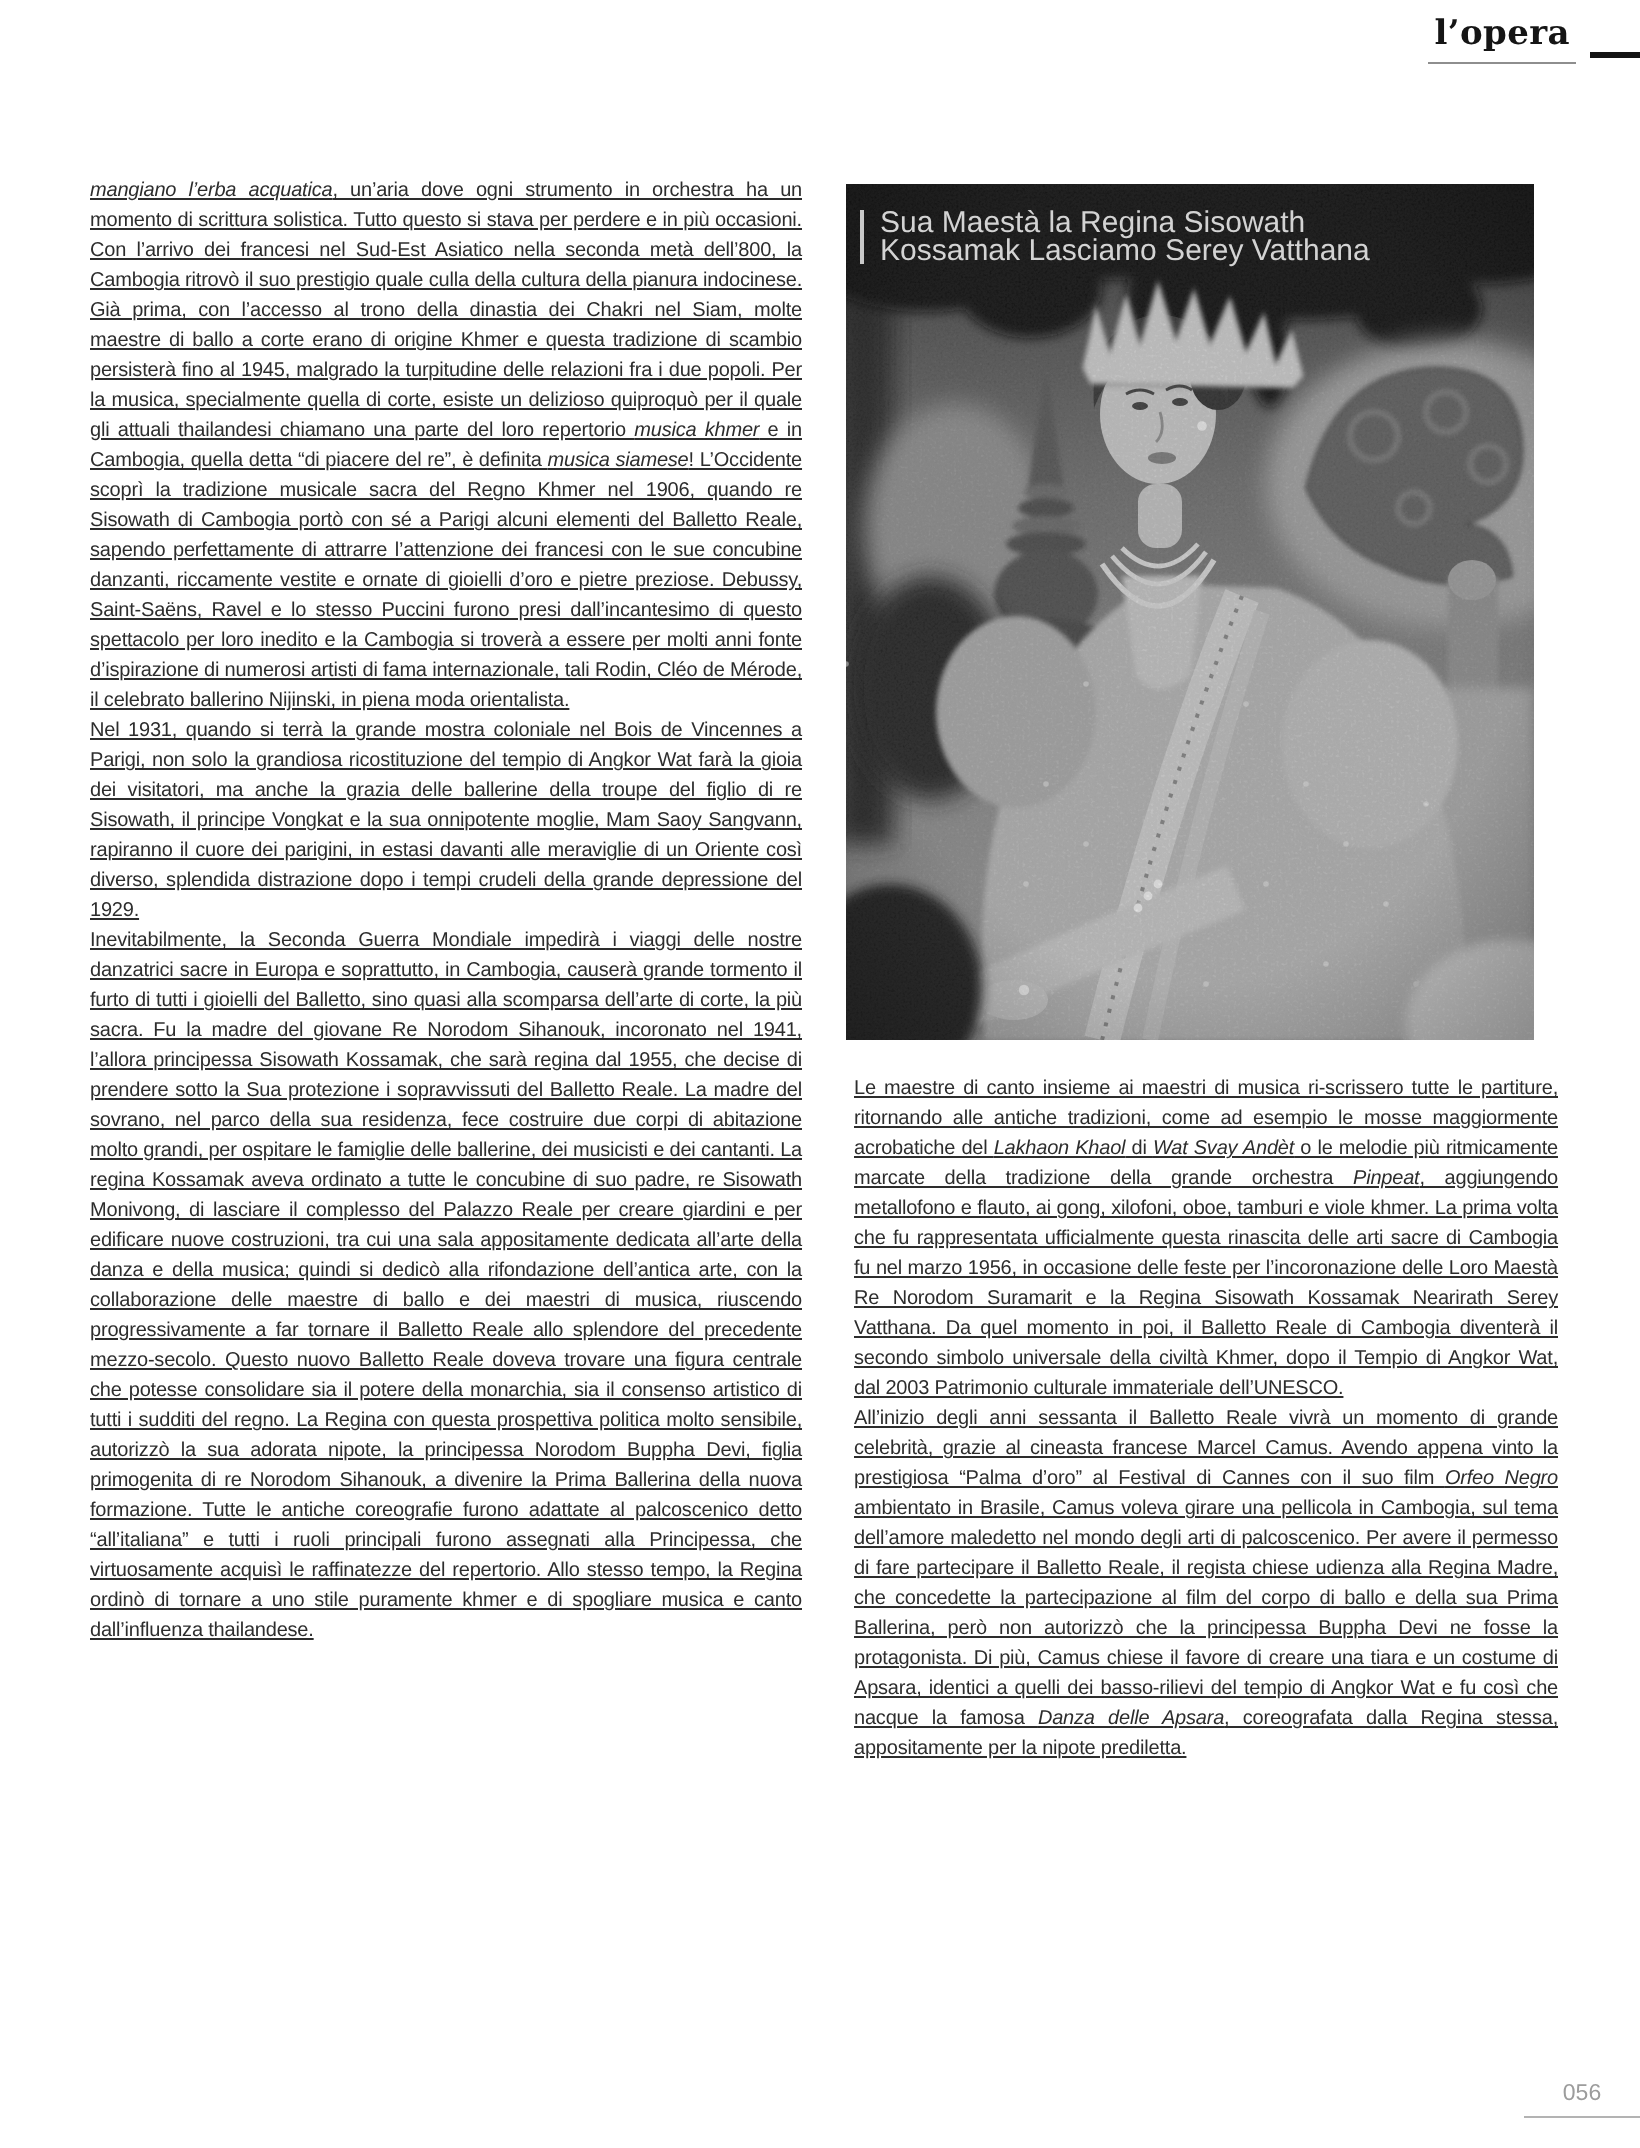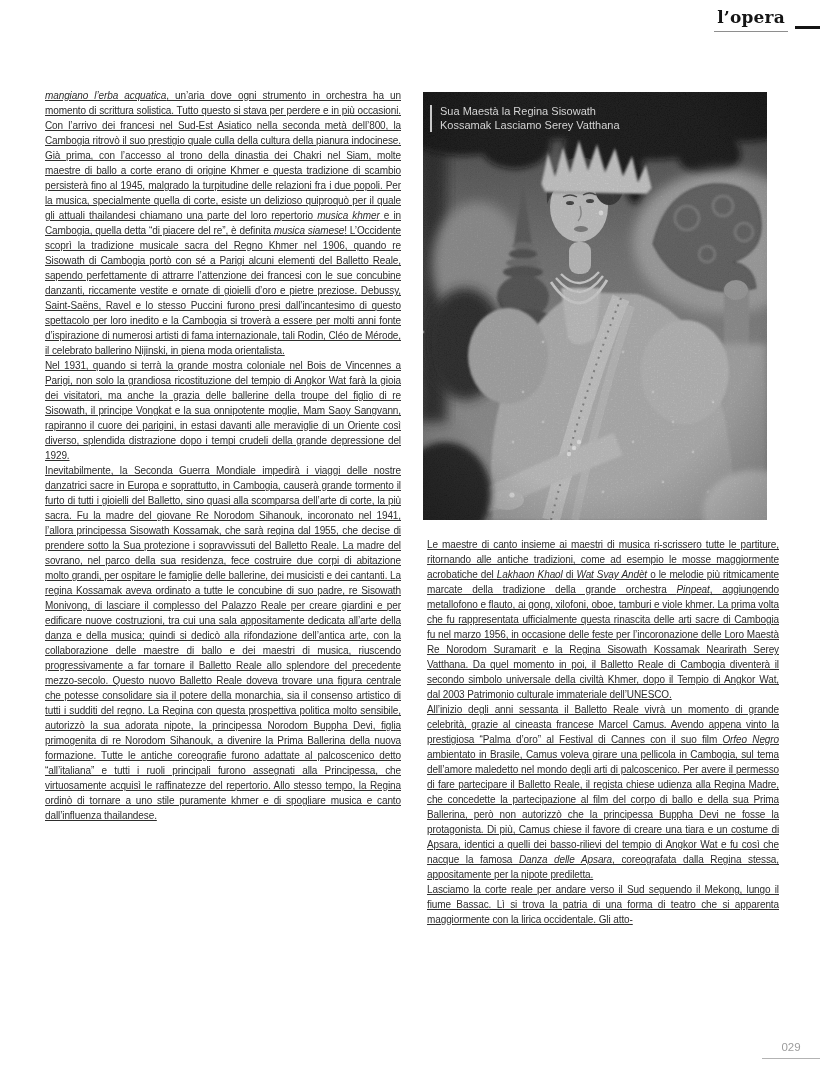--- a/index.html
+++ b/index.html
@@ -28,21 +28,21 @@
   .para i { font-style:italic; }
 
   
   .photo {
     position:absolute; left:423px; top:92px; width:344px; height:428px;
     background:#6f6f6f; overflow:hidden;
   }
   .photo svg { display:block; width:344px; height:428px; }
   .caption {
     position:absolute; top:13px; left:7px; border-left:2px solid #c9c9c9;
-    padding-left:8px; color:#d3d3d3; font-size:11px; line-height:13.5px;
+    padding-left:8px; color:#d3d3d3; font-size:15px; line-height:13.5px;
   }
 
   
   .folio {
     position:absolute; right:0; top:1041px; width:58px; text-align:center;
     color:#9c9c9c; font-size:11.5px; padding-bottom:5px; border-bottom:1px solid #b3b3b3;
   }
 </style>
 </head>
 <body>
@@ -202,18 +202,17 @@
 
     <div class="caption">
       <div>Sua Maestà la Regina Sisowath</div>
       <div>Kossamak Lasciamo Serey Vatthana</div>
     </div>
   </div>
 
   <div class="col col-right">
       <p class="para"><span>Le maestre di canto insieme ai maestri di musica ri-scrissero tutte le partiture, ritornando alle antiche tradizioni, come ad esempio le mosse maggiormente acrobatiche del </span><i>Lakhaon Khaol</i><span> di </span><i>Wat Svay Andèt</i><span> o le melodie più ritmicamente marcate della tradizione della grande orchestra </span><i>Pinpeat</i><span>, aggiungendo metallofono e flauto, ai gong, xilofoni, oboe, tamburi e viole khmer. La prima volta che fu rappresentata ufficialmente questa rinascita delle arti sacre di Cambogia fu nel marzo 1956, in occasione delle feste per l’incoronazione delle Loro Maestà Re Norodom Suramarit e la Regina Sisowath Kossamak Nearirath Serey Vatthana. Da quel momento in poi, il Balletto Reale di Cambogia diventerà il secondo simbolo universale della civiltà Khmer, dopo il Tempio di Angkor Wat, dal 2003 Patrimonio culturale immateriale dell’UNESCO.</span></p>
       <p class="para"><span>All’inizio degli anni sessanta il Balletto Reale vivrà un momento di grande celebrità, grazie al cineasta francese Marcel Camus. Avendo appena vinto la prestigiosa “Palma d’oro” al Festival di Cannes con il suo film </span><i>Orfeo Negro</i><span> ambientato in Brasile, Camus voleva girare una pellicola in Cambogia, sul tema dell’amore maledetto nel mondo degli arti di palcoscenico. Per avere il permesso di fare partecipare il Balletto Reale, il regista chiese udienza alla Regina Madre, che concedette la partecipazione al film del corpo di ballo e della sua Prima Ballerina, però non autorizzò che la principessa Buppha Devi ne fosse la protagonista. Di più, Camus chiese il favore di creare una tiara e un costume di Apsara, identici a quelli dei basso-rilievi del tempio di Angkor Wat e fu così che nacque la famosa </span><i>Danza delle Apsara</i><span>, coreografata dalla Regina stessa, appositamente per la nipote prediletta.</span></p>
-      <p class="para"><span>Lasciamo la corte reale per andare verso il Sud seguendo il Mekong, lungo il fiume Bassac. Lì si trova la patria di una forma di teatro che si apparenta maggiormente con la lirica occidentale. Gli atto-</span></p>
     </div>
 
-  <div class="folio">029</div>
+  <div class="folio">056</div>
 
 </div>
 
 </body></html>

